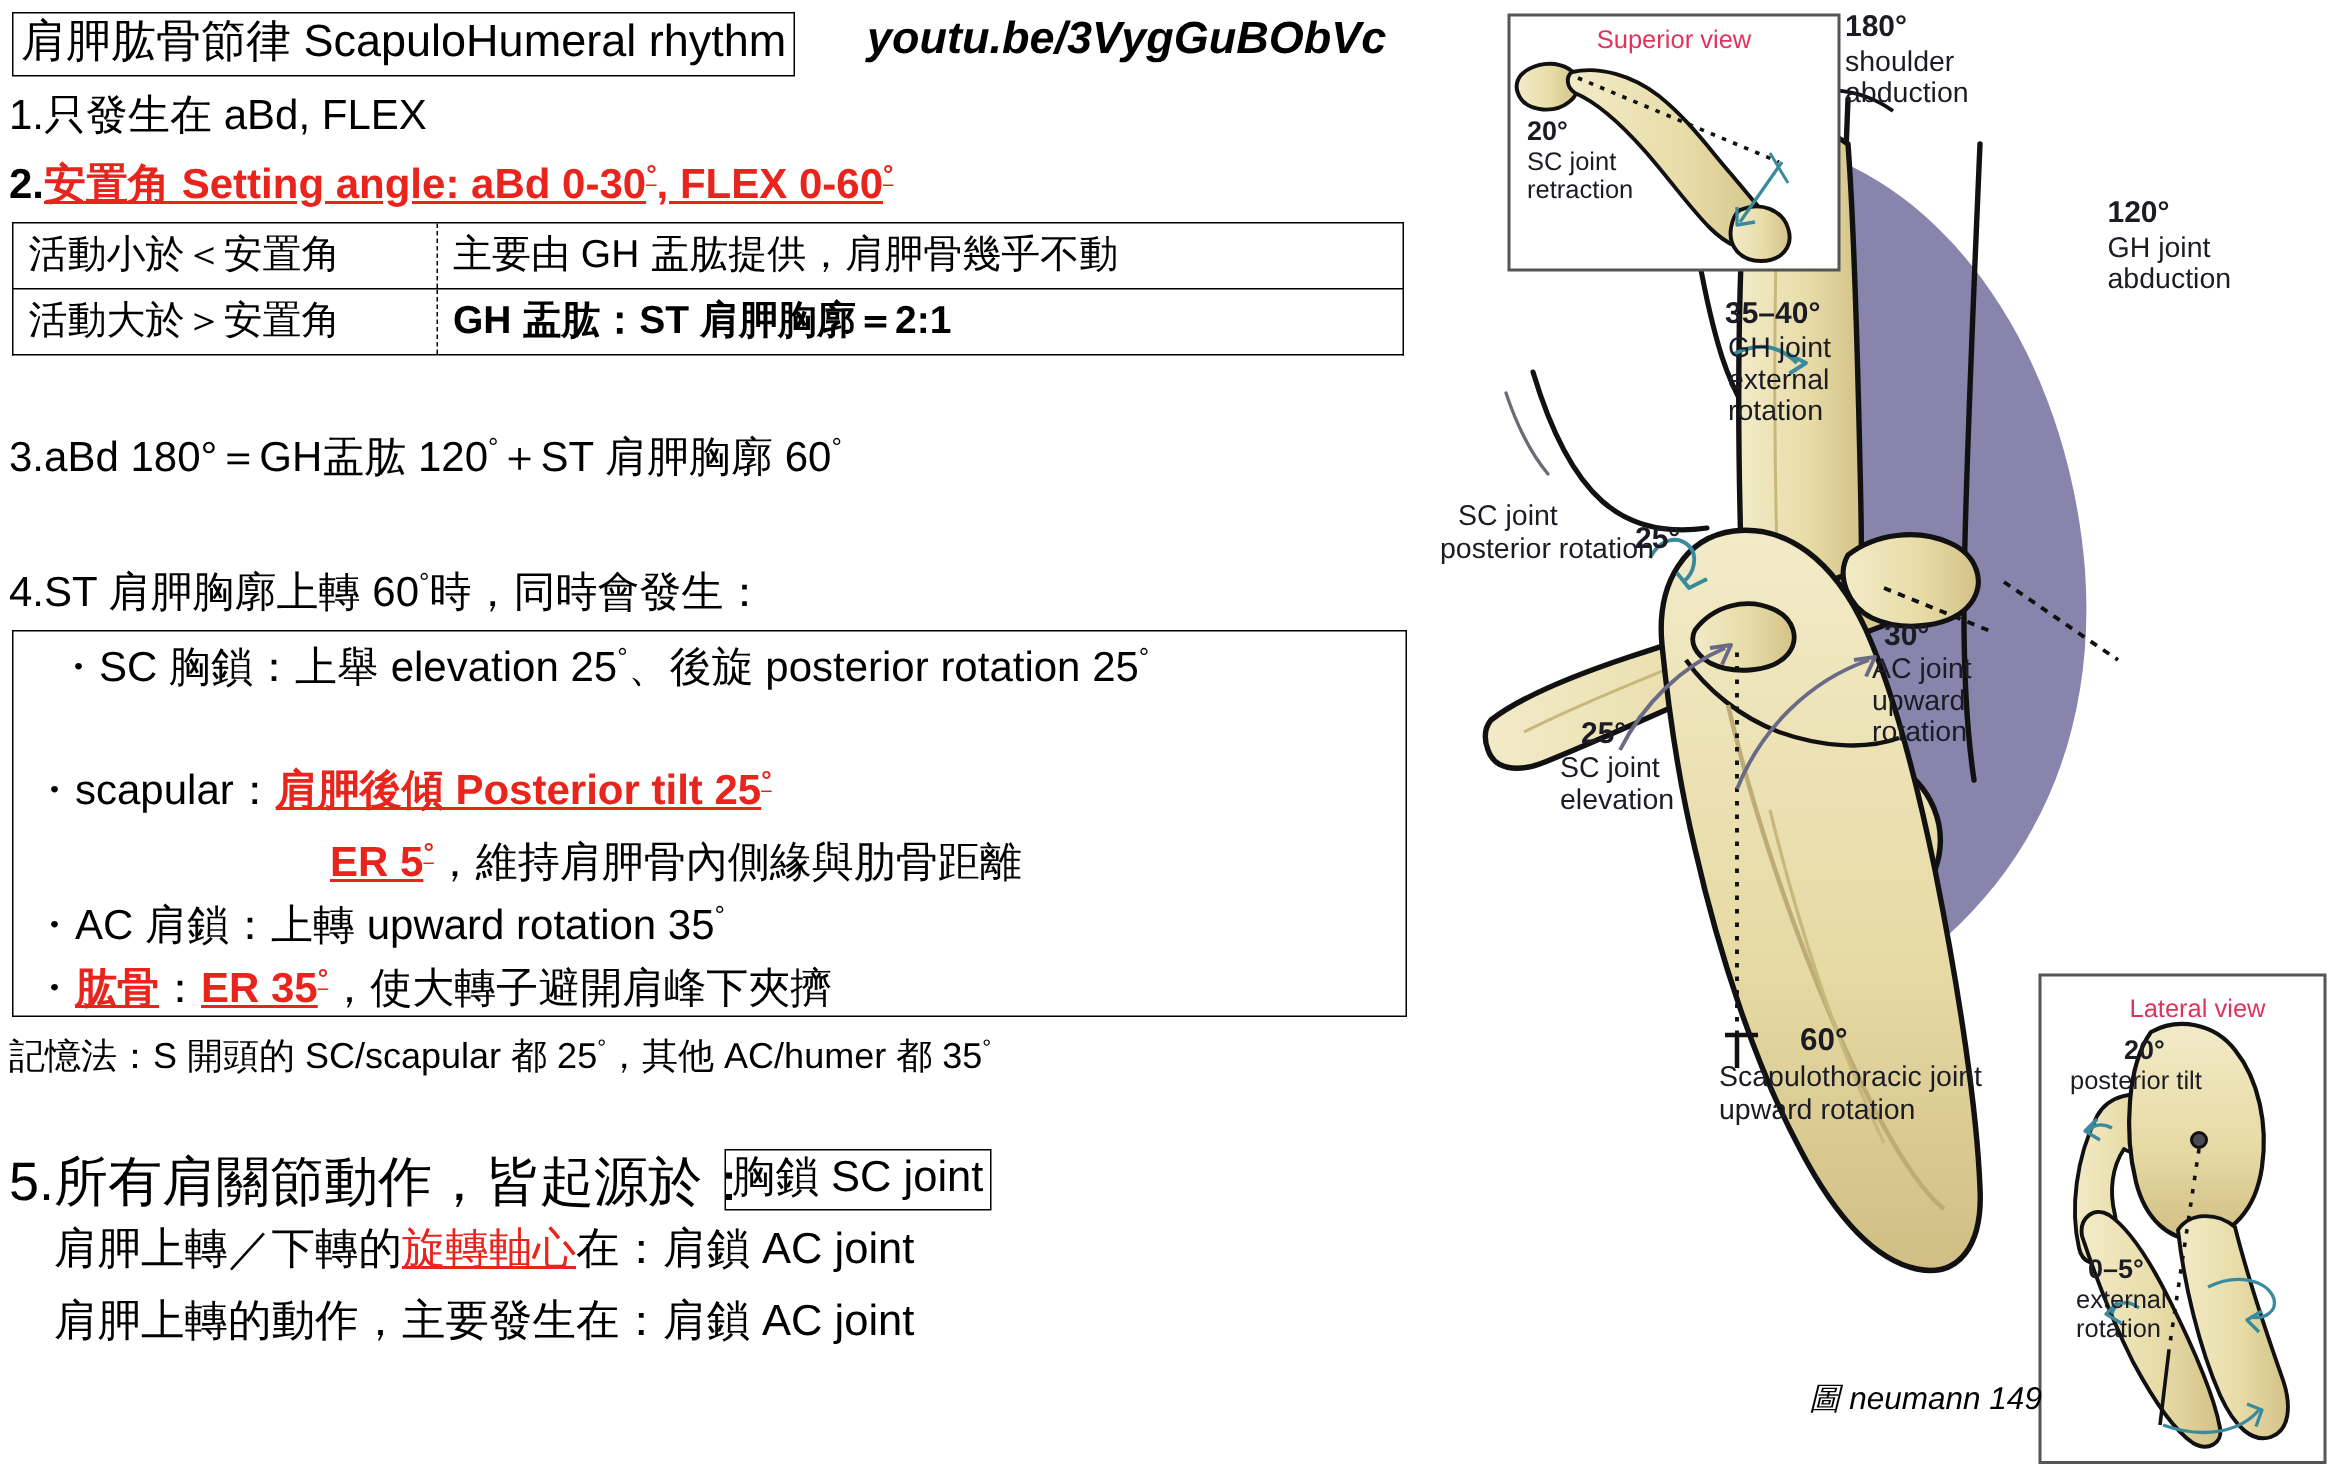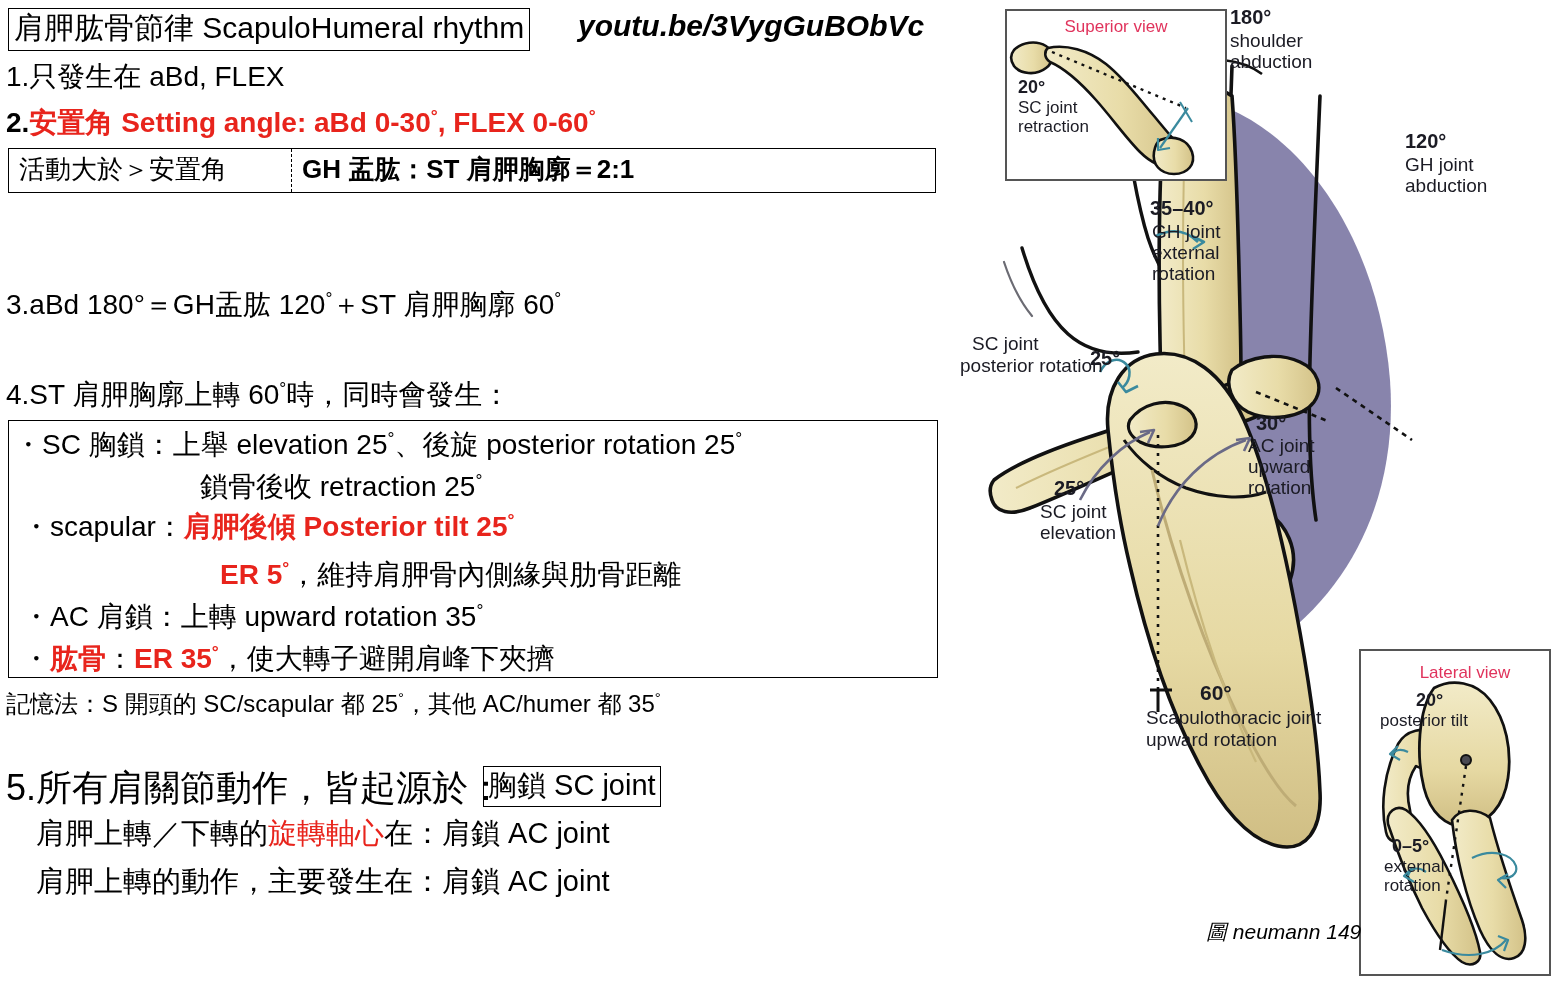--- a/index.html
+++ b/index.html
@@ -16,21 +16,21 @@
     border:1.6px solid #000;
     padding:1px 5px 3px 5px;
     font-size:30px;line-height:1.22;white-space:nowrap;
   }
   .title-url{
     position:absolute;left:578px;top:9px;
     font-size:30px;font-style:italic;font-weight:bold;white-space:nowrap;
   }
 
   .line{position:absolute;white-space:nowrap;font-size:28px;line-height:1.2;text-align:right;}
-  .red{color:#E8241C;}
+  .red{color:#E8241C;text-decoration:underline;}
   .bold{font-weight:bold;}
   .deg{font-size:0.62em;vertical-align:super;line-height:0;}
 
   
   .tbl{
     position:absolute;left:8px;top:148px;width:928px;
     border:1.6px solid #000;border-collapse:collapse;
     font-size:26px;
   }
   .tbl td{
@@ -80,42 +80,43 @@
   <div class="line" style="left:6px;top:60px;">
     <span>1.只發生在 aBd, FLEX</span>
   </div>
 
   <div class="line" style="left:6px;top:106px;">
     <span class="bold">2.</span><span class="red bold">安置角 Setting angle: aBd 0-30</span><span class="red bold deg">°</span><span class="red bold">, FLEX 0-60</span><span class="red bold deg">°</span>
   </div>
 
   <table class="tbl">
     <tbody>
+        <tr>
+      <td class="c1">活動小於＜安置角</td>
+      <td class="c2">主要由 GH 盂肱提供，肩胛骨幾乎不動</td>
+    </tr>
     <tr>
       <td class="c1">活動大於＞安置角</td>
       <td class="c2 bold">GH 盂肱：ST 肩胛胸廓＝2:1</td>
     </tr>
   </tbody>
     </table>
 
   <div class="line" style="left:6px;top:288px;">
     <span>3.aBd 180°＝GH盂肱 120</span><span class="deg">°</span><span>＋ST 肩胛胸廓 60</span><span class="deg">°</span>
   </div>
 
   <div class="line" style="left:6px;top:378px;">
     <span>4.ST 肩胛胸廓上轉 60</span><span class="deg">°</span><span>時，同時會發生：</span>
   </div>
 
   <div class="box4"></div>
 
-  <div class="bul" style="left:14px;top:426px;">
+  <div class="bul" style="left:38px;top:426px;">
     <span>・SC 胸鎖：上舉 elevation 25</span><span class="deg">°</span><span>、後旋 posterior rotation 25</span><span class="deg">°</span>
-  </div>
-  <div class="bul" style="left:200px;top:468px;">
-    <span>鎖骨後收 retraction 25</span><span class="deg">°</span>
   </div>
 
   <div class="bul" style="left:22px;top:508px;">
     <span>・scapular：</span><span class="red bold">肩胛後傾 Posterior tilt 25</span><span class="red bold deg">°</span>
   </div>
   <div class="bul" style="left:220px;top:556px;">
     <span class="red bold">ER 5</span><span class="red bold deg">°</span><span>，維持肩胛骨內側緣與肋骨距離</span>
   </div>
 
   <div class="bul" style="left:22px;top:598px;">

